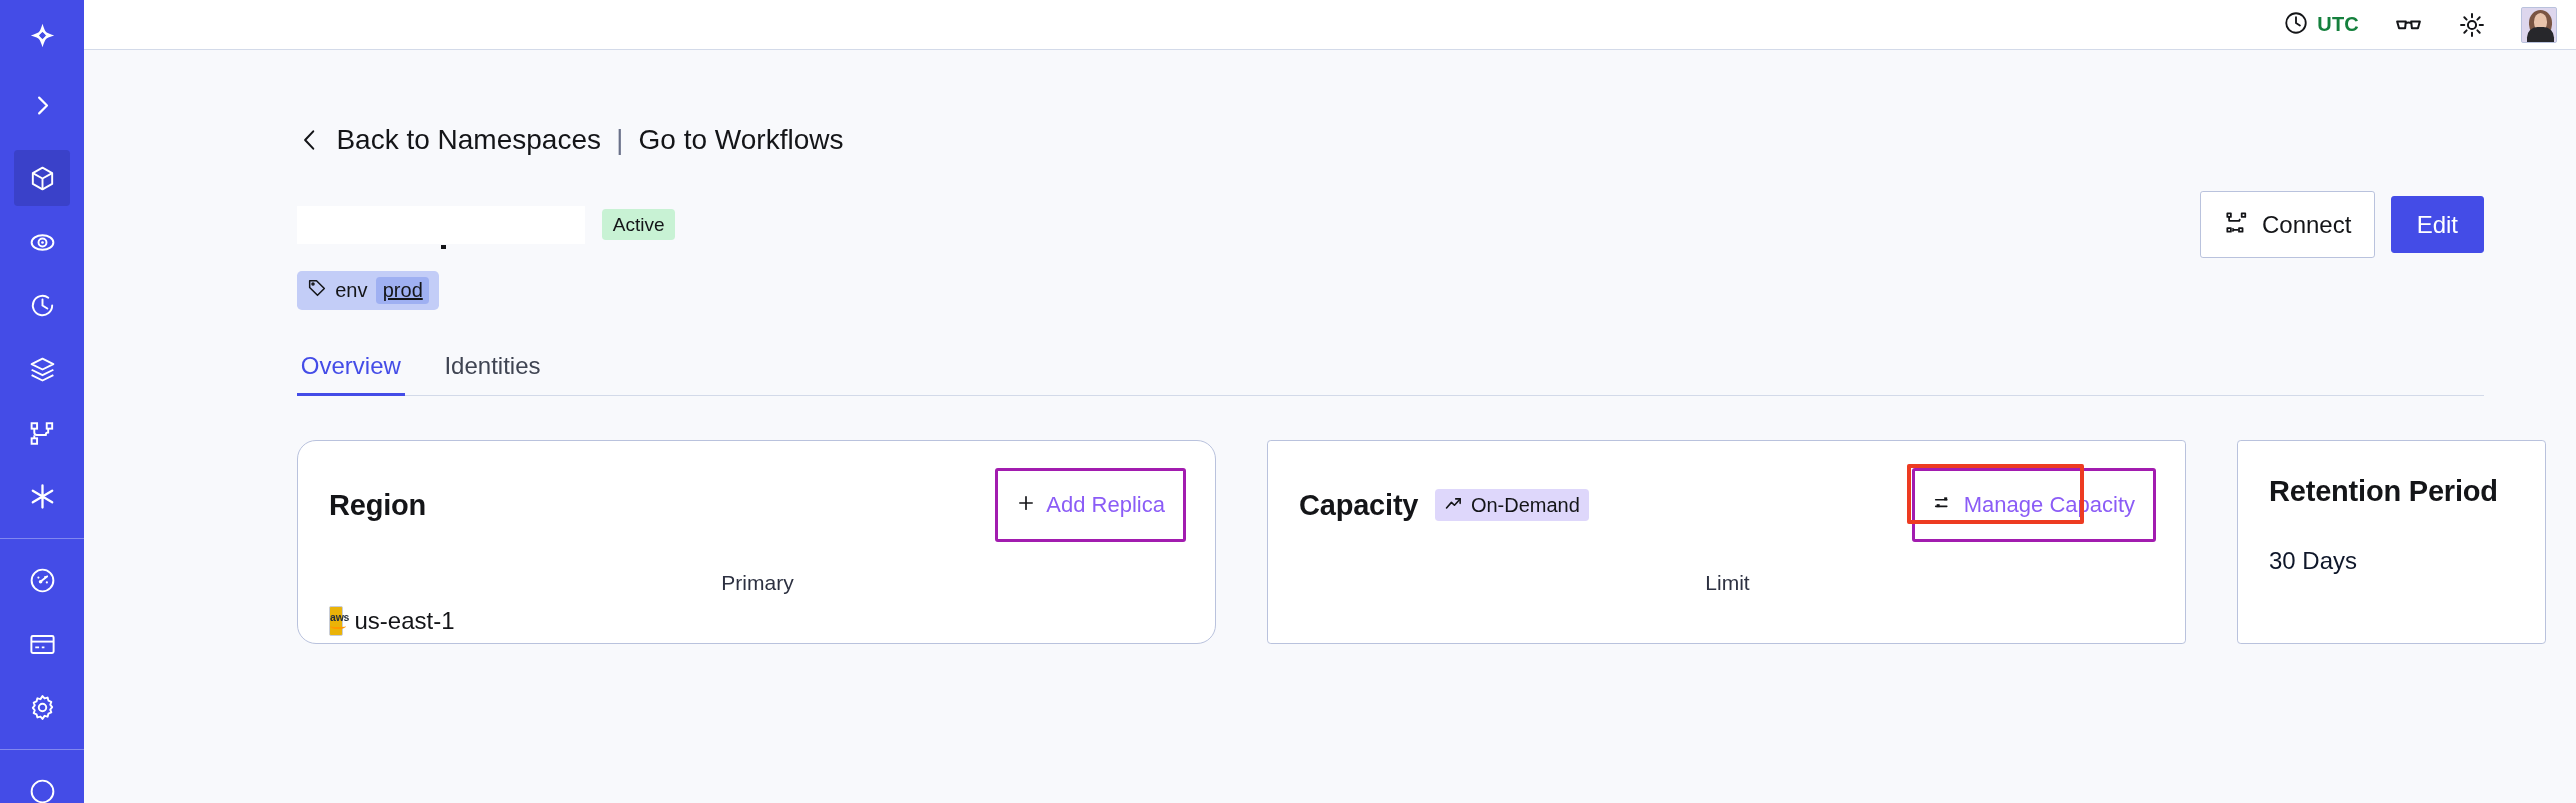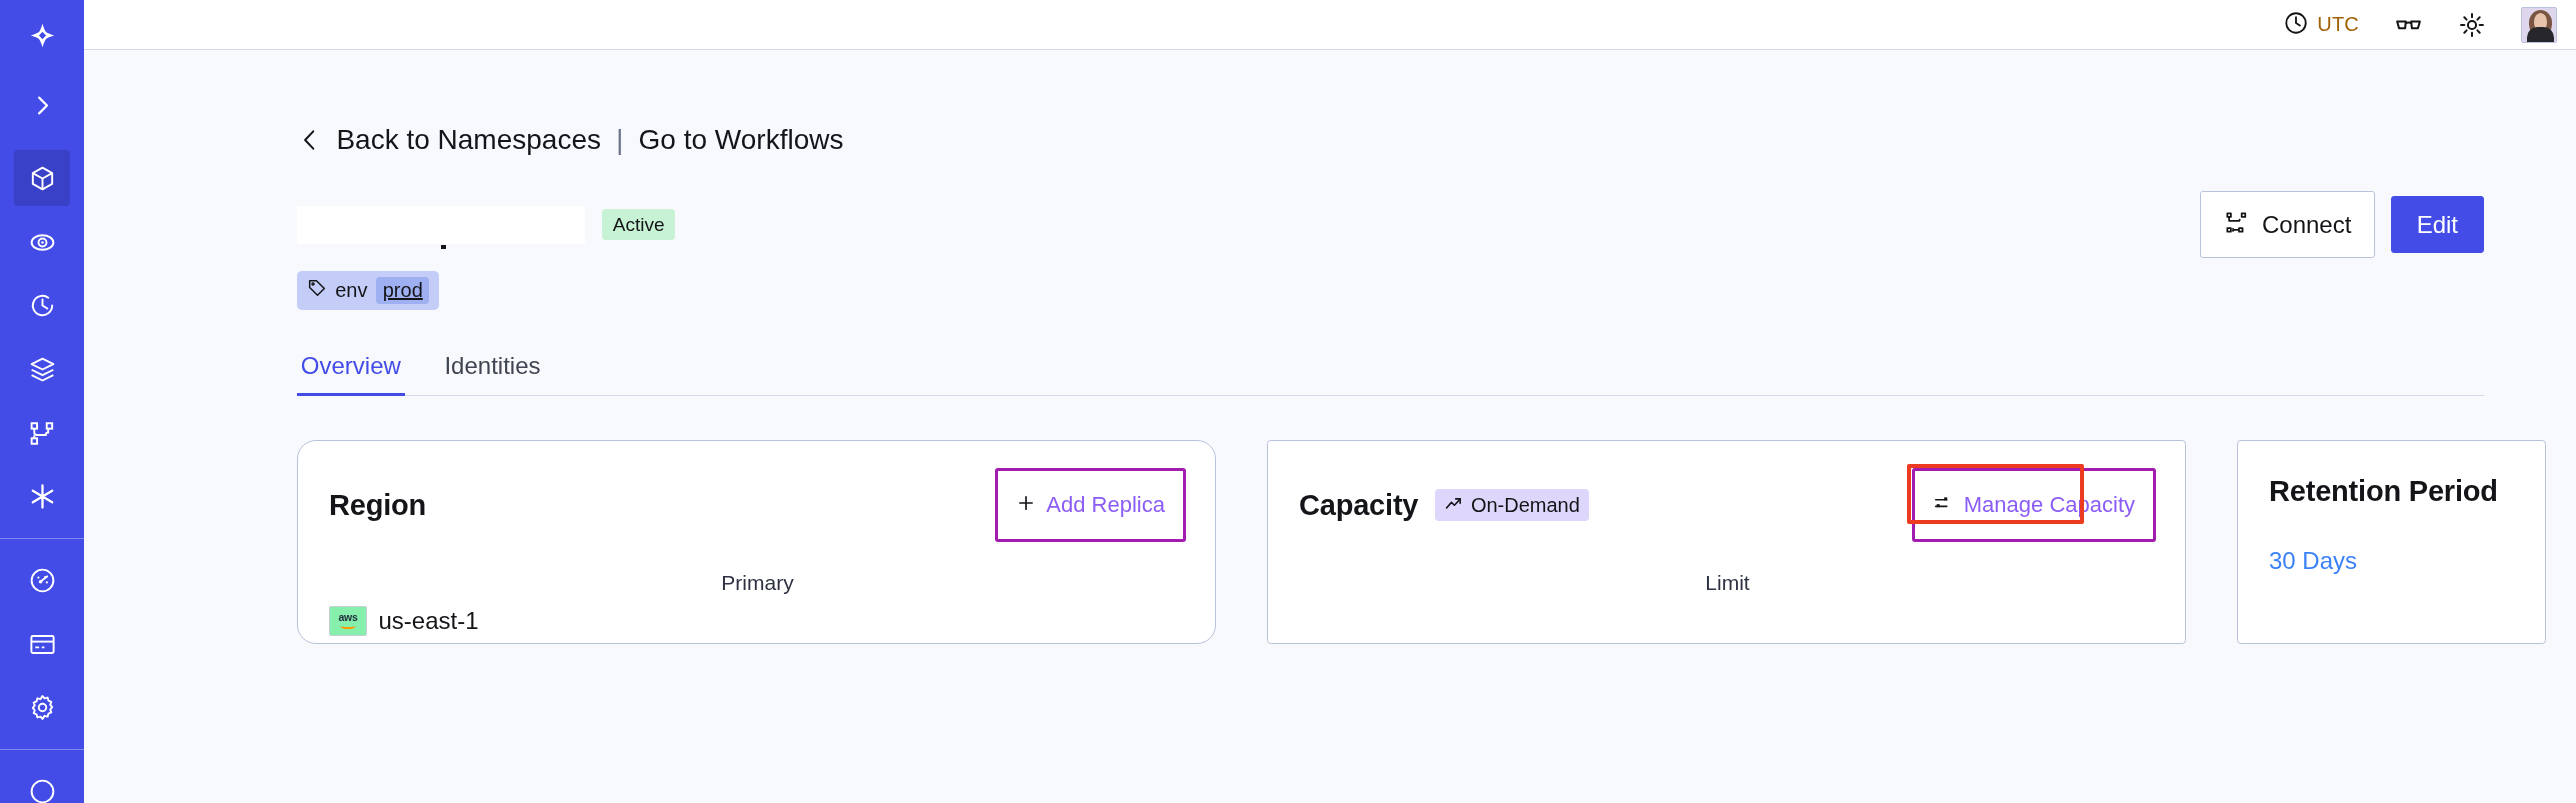--- a/index.html
+++ b/index.html
@@ -78,22 +78,23 @@
   .tb-item {
     display: flex;
     align-items: center;
     gap: 8.6px;
     margin-left: 35px;
     cursor: pointer;
     color: #141518;
   }
   .tb-label {
     font-size: 20px;
-    color: #a16207;
+    color: #15803d;
     letter-spacing: 0.2px;
+    font-weight: bold;
   }
   .avatar {
     width: 36px;
     height: 36px;
     margin-left: 35px;
     border: 1px solid #b9c2dd;
     background: #ddd6ed;
     border-radius: 1.9px;
     position: relative;
     overflow: hidden;
@@ -331,31 +332,31 @@
     margin-top: 10.5px;
     font-size: 24px;
     color: #141518;
     display: flex;
     align-items: center;
     gap: 11.5px;
   }
   .card-val-big {
     margin-top: 33px;
     font-size: 24px;
-    color: #3b82f6;
+    color: #0f172a;
   }
   .aws-logo {
-    width: 38px;
+    width: 14px;
     height: 30px;
     border: 1px solid #c8cdd8;
     border-radius: 1.9px;
-    background: #86efac;
+    background: #eab308;
     display: inline-flex;
     flex-direction: column;
-    align-items: center;
+    align-items: flex-start;
     justify-content: center;
     flex: 0 0 auto;
   }
   .aws-txt {
     font-size: 10.5px;
     font-weight: bold;
     color: #232f3e;
     line-height: 1;
     letter-spacing: -0.2px;
   }

